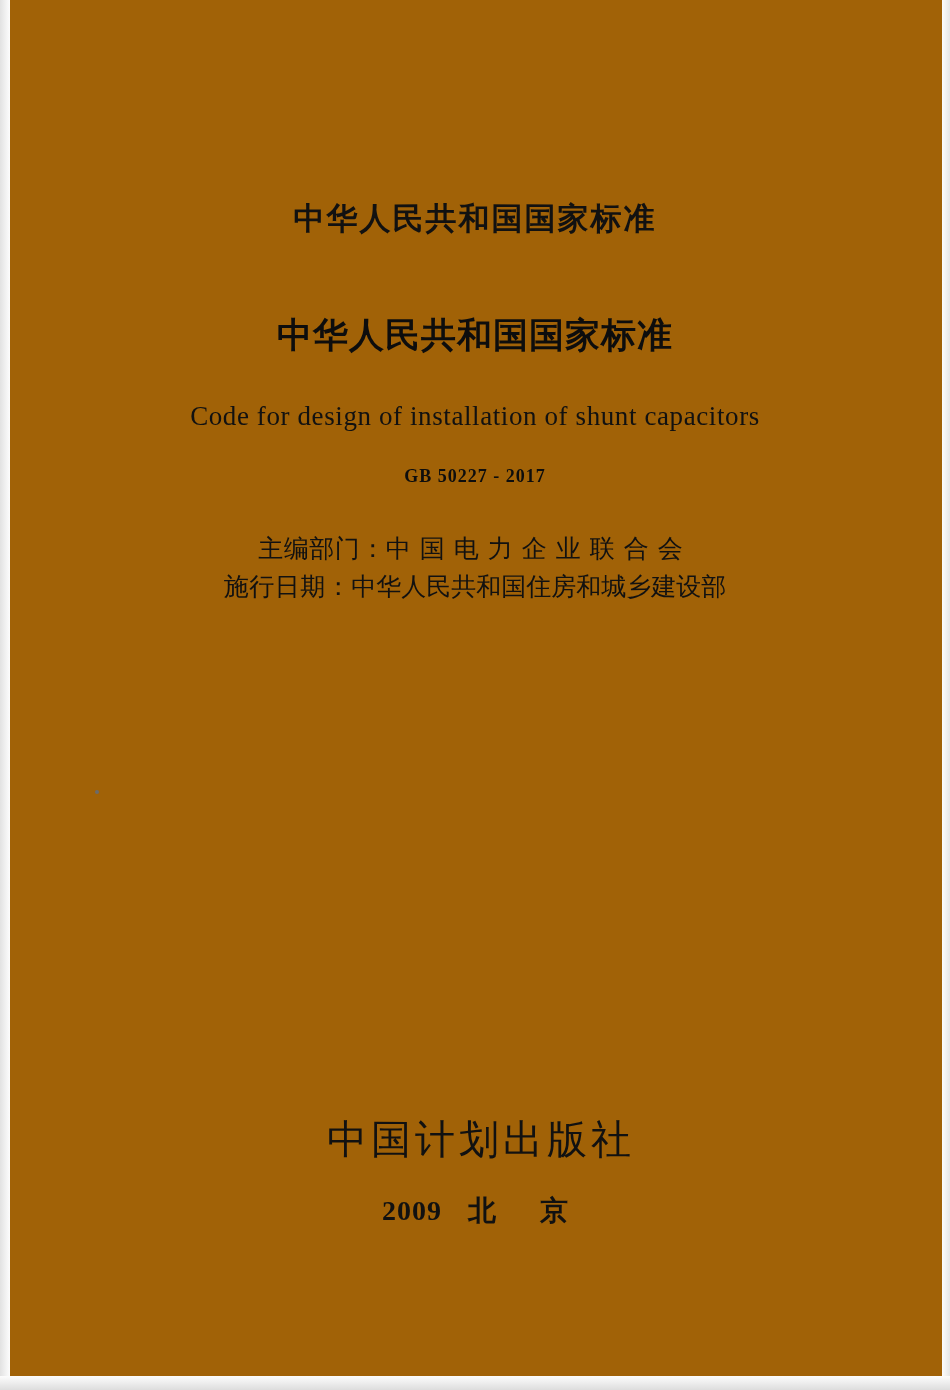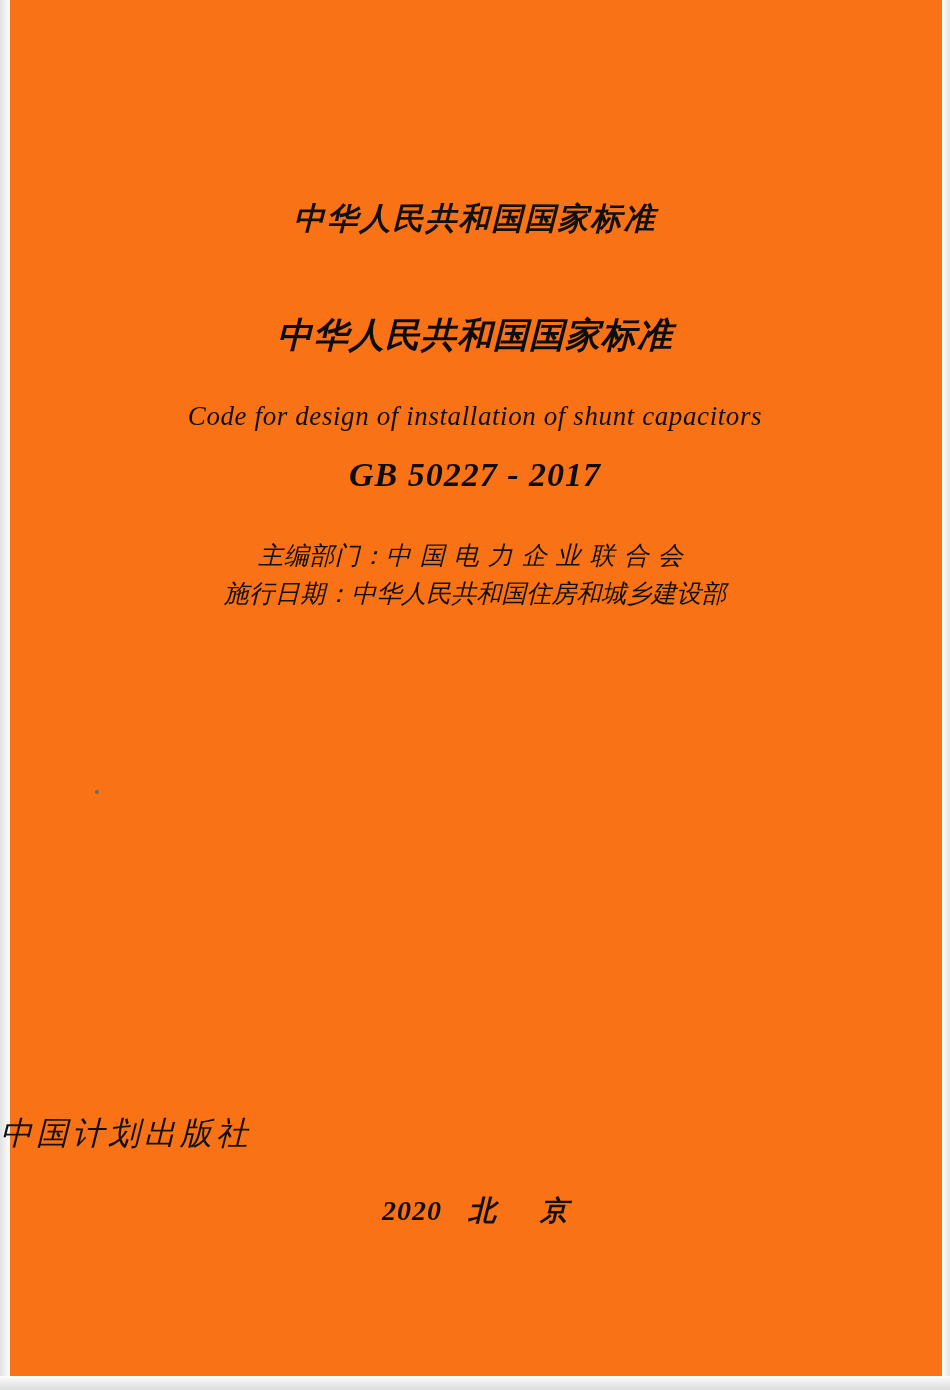--- a/index.html
+++ b/index.html
@@ -11,22 +11,21 @@
     width: 950px;
     height: 1390px;
     position: relative;
     font-family: "Liberation Serif", serif;
     color: #1a1a1a;
     overflow: hidden;
   }
   .page {
     position: absolute;
     inset: 0;
-    background: #f97316;
-    font-style: italic;
+    background: #a16207;
   }
   
   .edge-left {
     position: absolute;
     left: 0; top: 0; bottom: 0;
     width: 10px;
     background: linear-gradient(to right, #e2e2e2, #fdfdfd);
   }
   .edge-right {
     position: absolute;
@@ -69,24 +68,24 @@
 
   .english-title {
     margin-top: 42px;
     font-family: "Liberation Serif", serif;
     font-size: 27px;
     letter-spacing: 0.6px;
     color: #111;
   }
 
   .standard-code {
-    margin-top: 24px;
+    margin-top: 34px;
     font-family: "Liberation Serif", serif;
     font-weight: bold;
-    font-size: 34px;
+    font-size: 18px;
     letter-spacing: 1px;
     color: #0d0d0d;
   }
 
   .meta-block {
     margin-top: 42px;
     display: inline-block;
     text-align: center;
     font-family: "Liberation Sans", sans-serif;
     font-size: 25px;
@@ -115,24 +114,25 @@
     left: 95px;
     top: 790px;
     width: 4px;
     height: 4px;
     background: #6b6b6b;
     border-radius: 50%;
   }
 
   .publisher {
     position: absolute;
-    left: 0; right: 0;
+    left: 12px; right: 0;
     top: 1112px;
+    text-align: center;
     font-family: "Liberation Sans", sans-serif;
-    font-size: 32px;
+    font-size: 40px;
     letter-spacing: 4px;
     color: #111;
   }
 
   .year-city {
     position: absolute;
     left: 0; right: 0;
     top: 1192px;
     text-align: center;
     font-family: "Liberation Serif", serif;
@@ -171,15 +171,15 @@
       </div>
     </div>
 
   </div>
 
   <div class="stray-dot"></div>
 
   <div class="publisher">中国计划出版社</div>
 
   <div class="year-city">
-    <span class="yr">2020</span><span class="sp1"></span><span>北</span><span class="sp2"></span><span>京</span>
+    <span class="yr">2009</span><span class="sp1"></span><span>北</span><span class="sp2"></span><span>京</span>
   </div>
 </div>
 
 </body></html>

